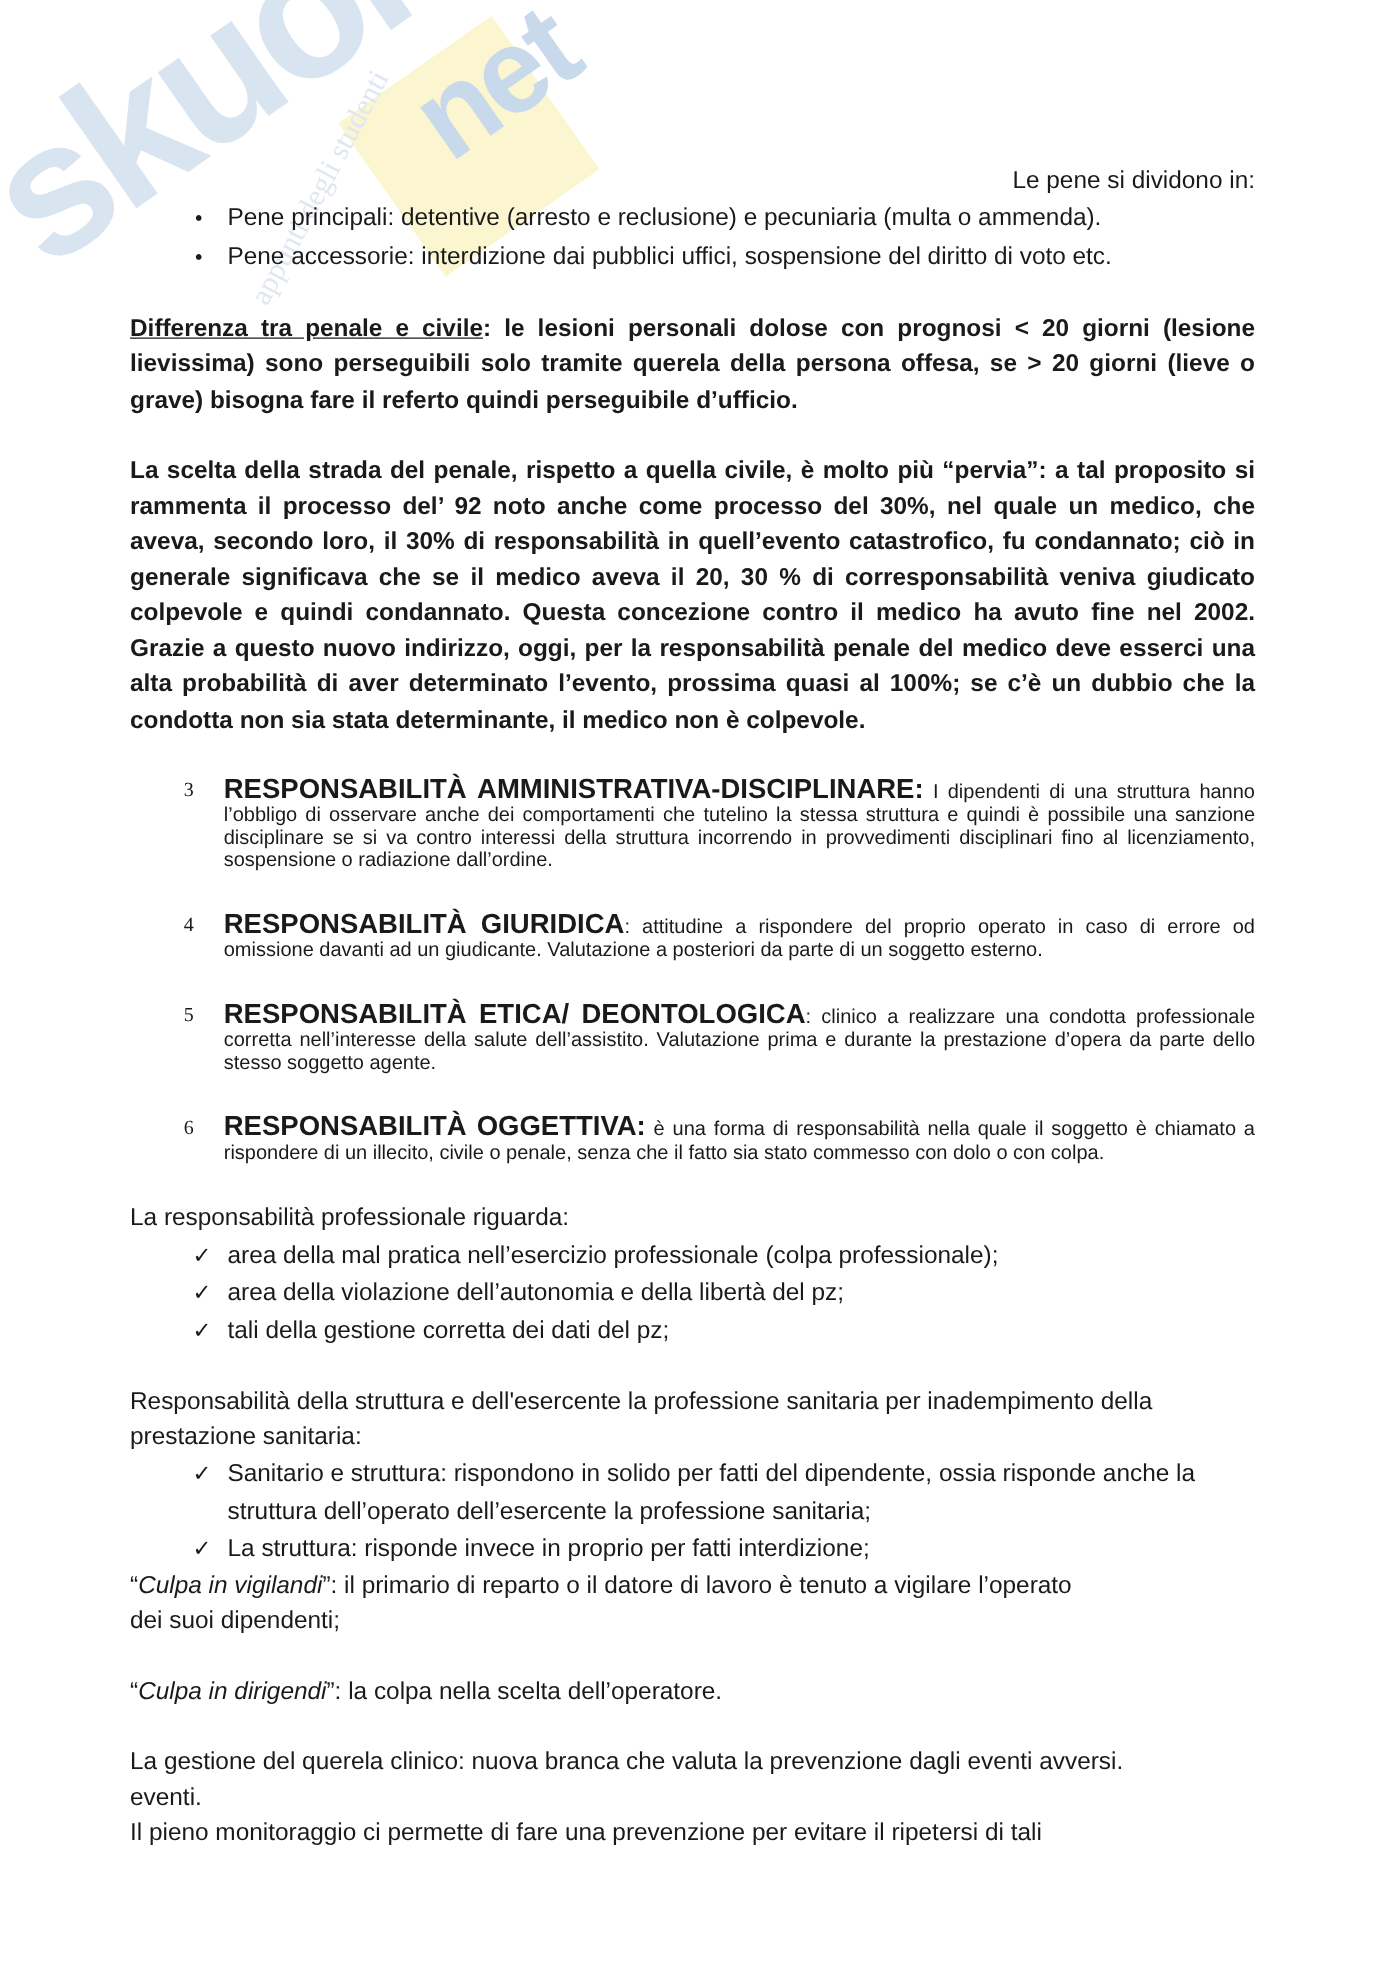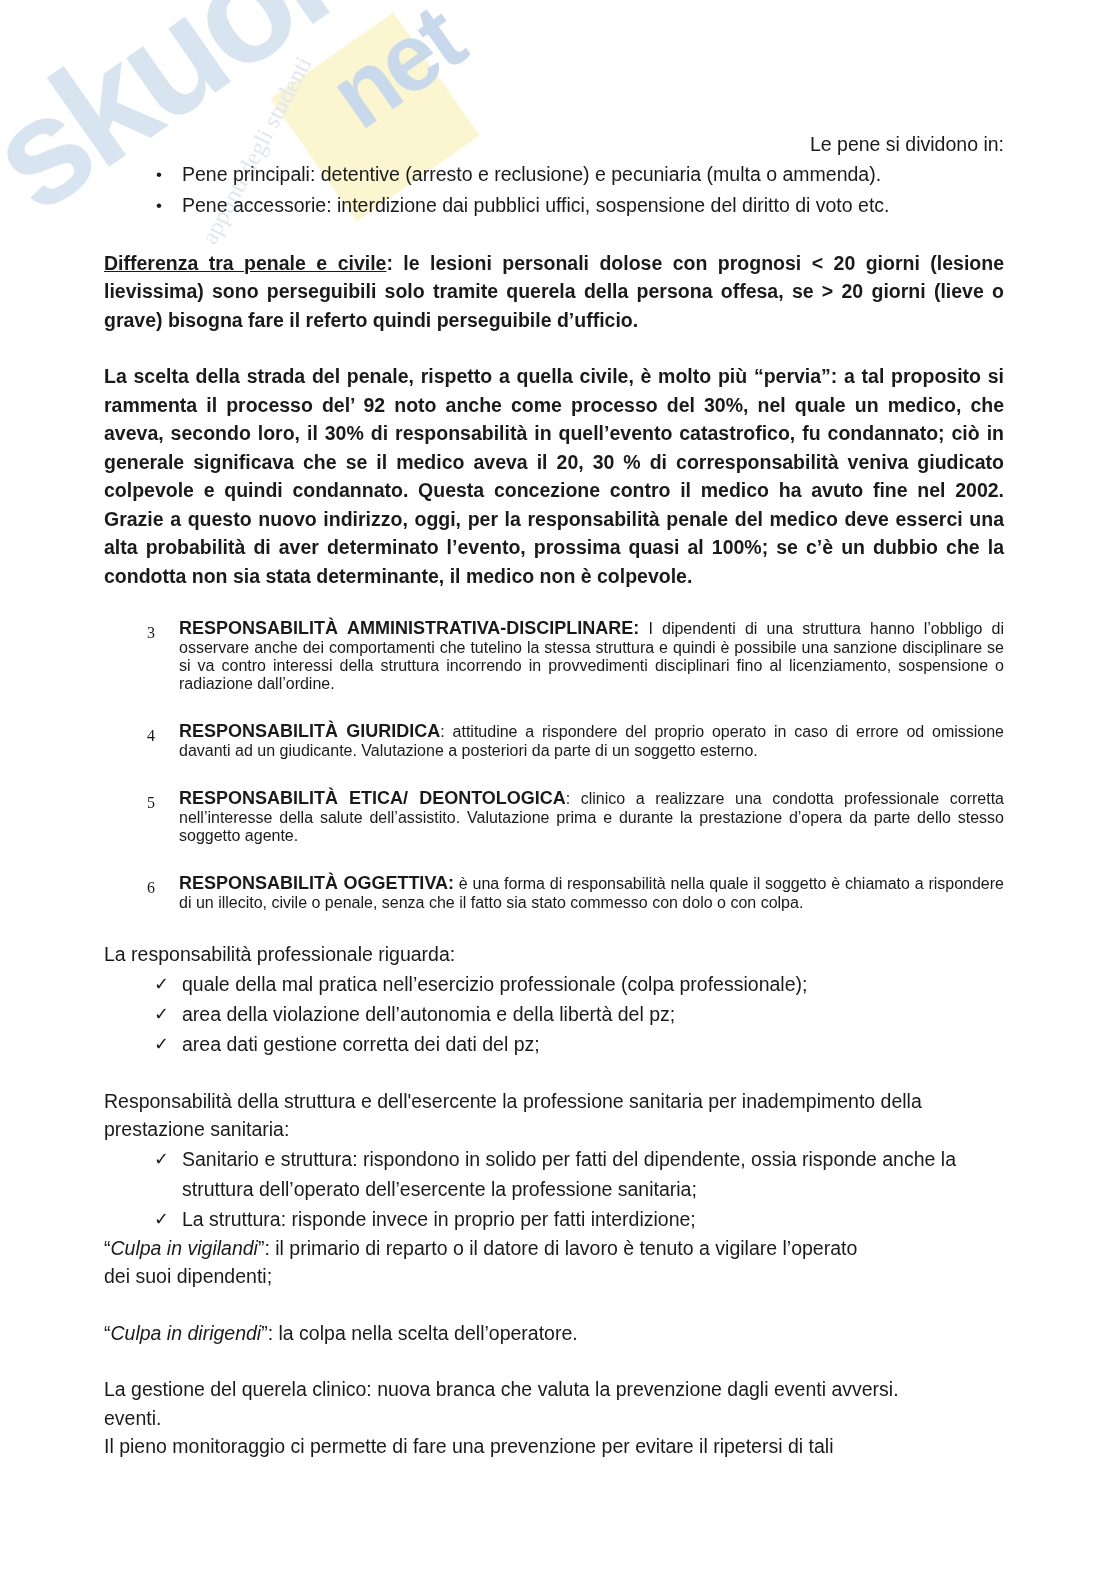--- a/index.html
+++ b/index.html
@@ -131,21 +131,21 @@
   .num-item .num {
     position: absolute;
     left: 43px;
     top: 1px;
     font-size: 16px;
     line-height: 28.5px;
     font-family: "Liberation Serif", serif;
   }
   .num-item .head {
     font-weight: 700;
-    font-size: 18px;
+    font-size: 22px;
   }
 
   
   ul.checks {
     list-style: none;
     margin: 0;
     padding: 0;
   }
   ul.checks > li {
     position: relative;
@@ -229,29 +229,29 @@
       <span class="head">RESPONSABILITÀ OGGETTIVA:</span><span> è una forma di responsabilità nella quale il soggetto è chiamato a rispondere di un illecito, civile o penale, senza che il fatto sia stato commesso con dolo o con colpa.</span>
     </div>
 
     <div class="spacer-md"></div>
 
     <p class="para-left">La responsabilità professionale riguarda:</p>
 
     <ul class="checks">
       <li>
         <span class="chk">✓</span>
-        <span>quale della mal pratica nell’esercizio professionale (colpa professionale);</span>
+        <span>area della mal pratica nell’esercizio professionale (colpa professionale);</span>
       </li>
       <li>
         <span class="chk">✓</span>
         <span>area della violazione dell’autonomia e della libertà del pz;</span>
       </li>
       <li>
         <span class="chk">✓</span>
-        <span>area dati gestione corretta dei dati del pz;</span>
+        <span>tali della gestione corretta dei dati del pz;</span>
       </li>
     </ul>
 
     <div class="spacer-md"></div>
 
     <p class="para-left">Responsabilità della struttura e dell'esercente la professione sanitaria per inadempimento della prestazione sanitaria:</p>
 
     <ul class="checks">
       <li>
         <span class="chk">✓</span>

